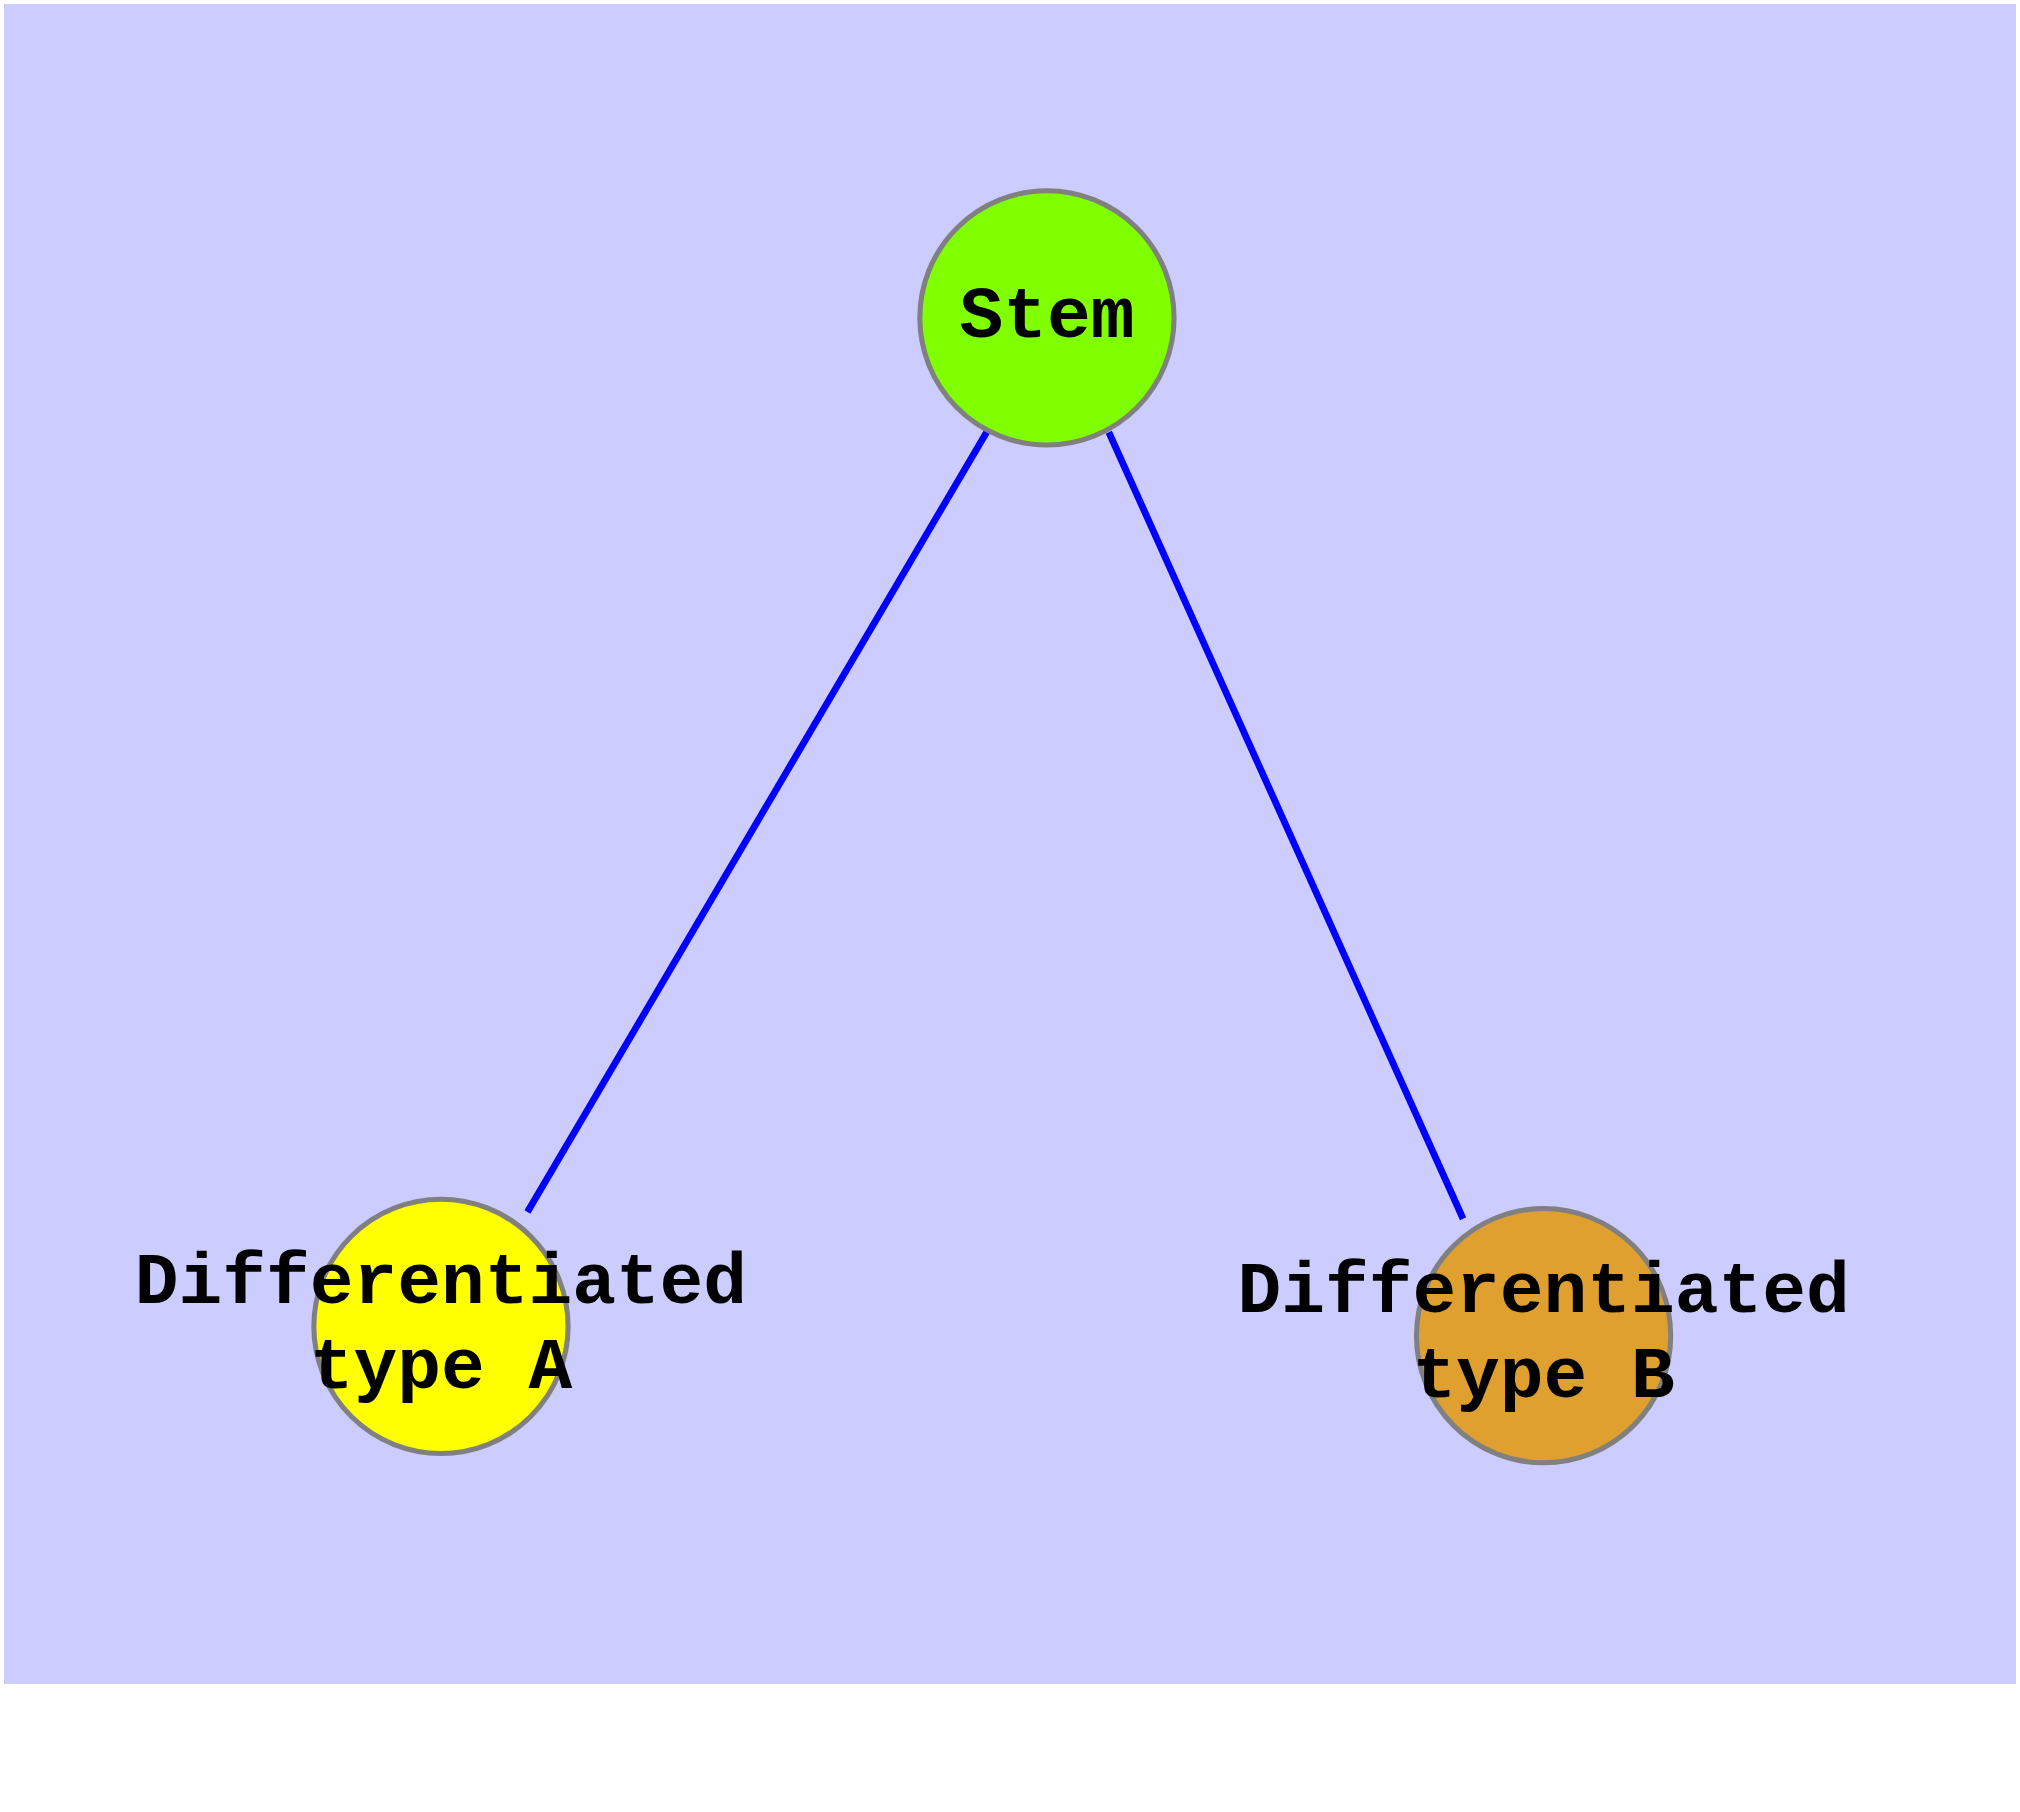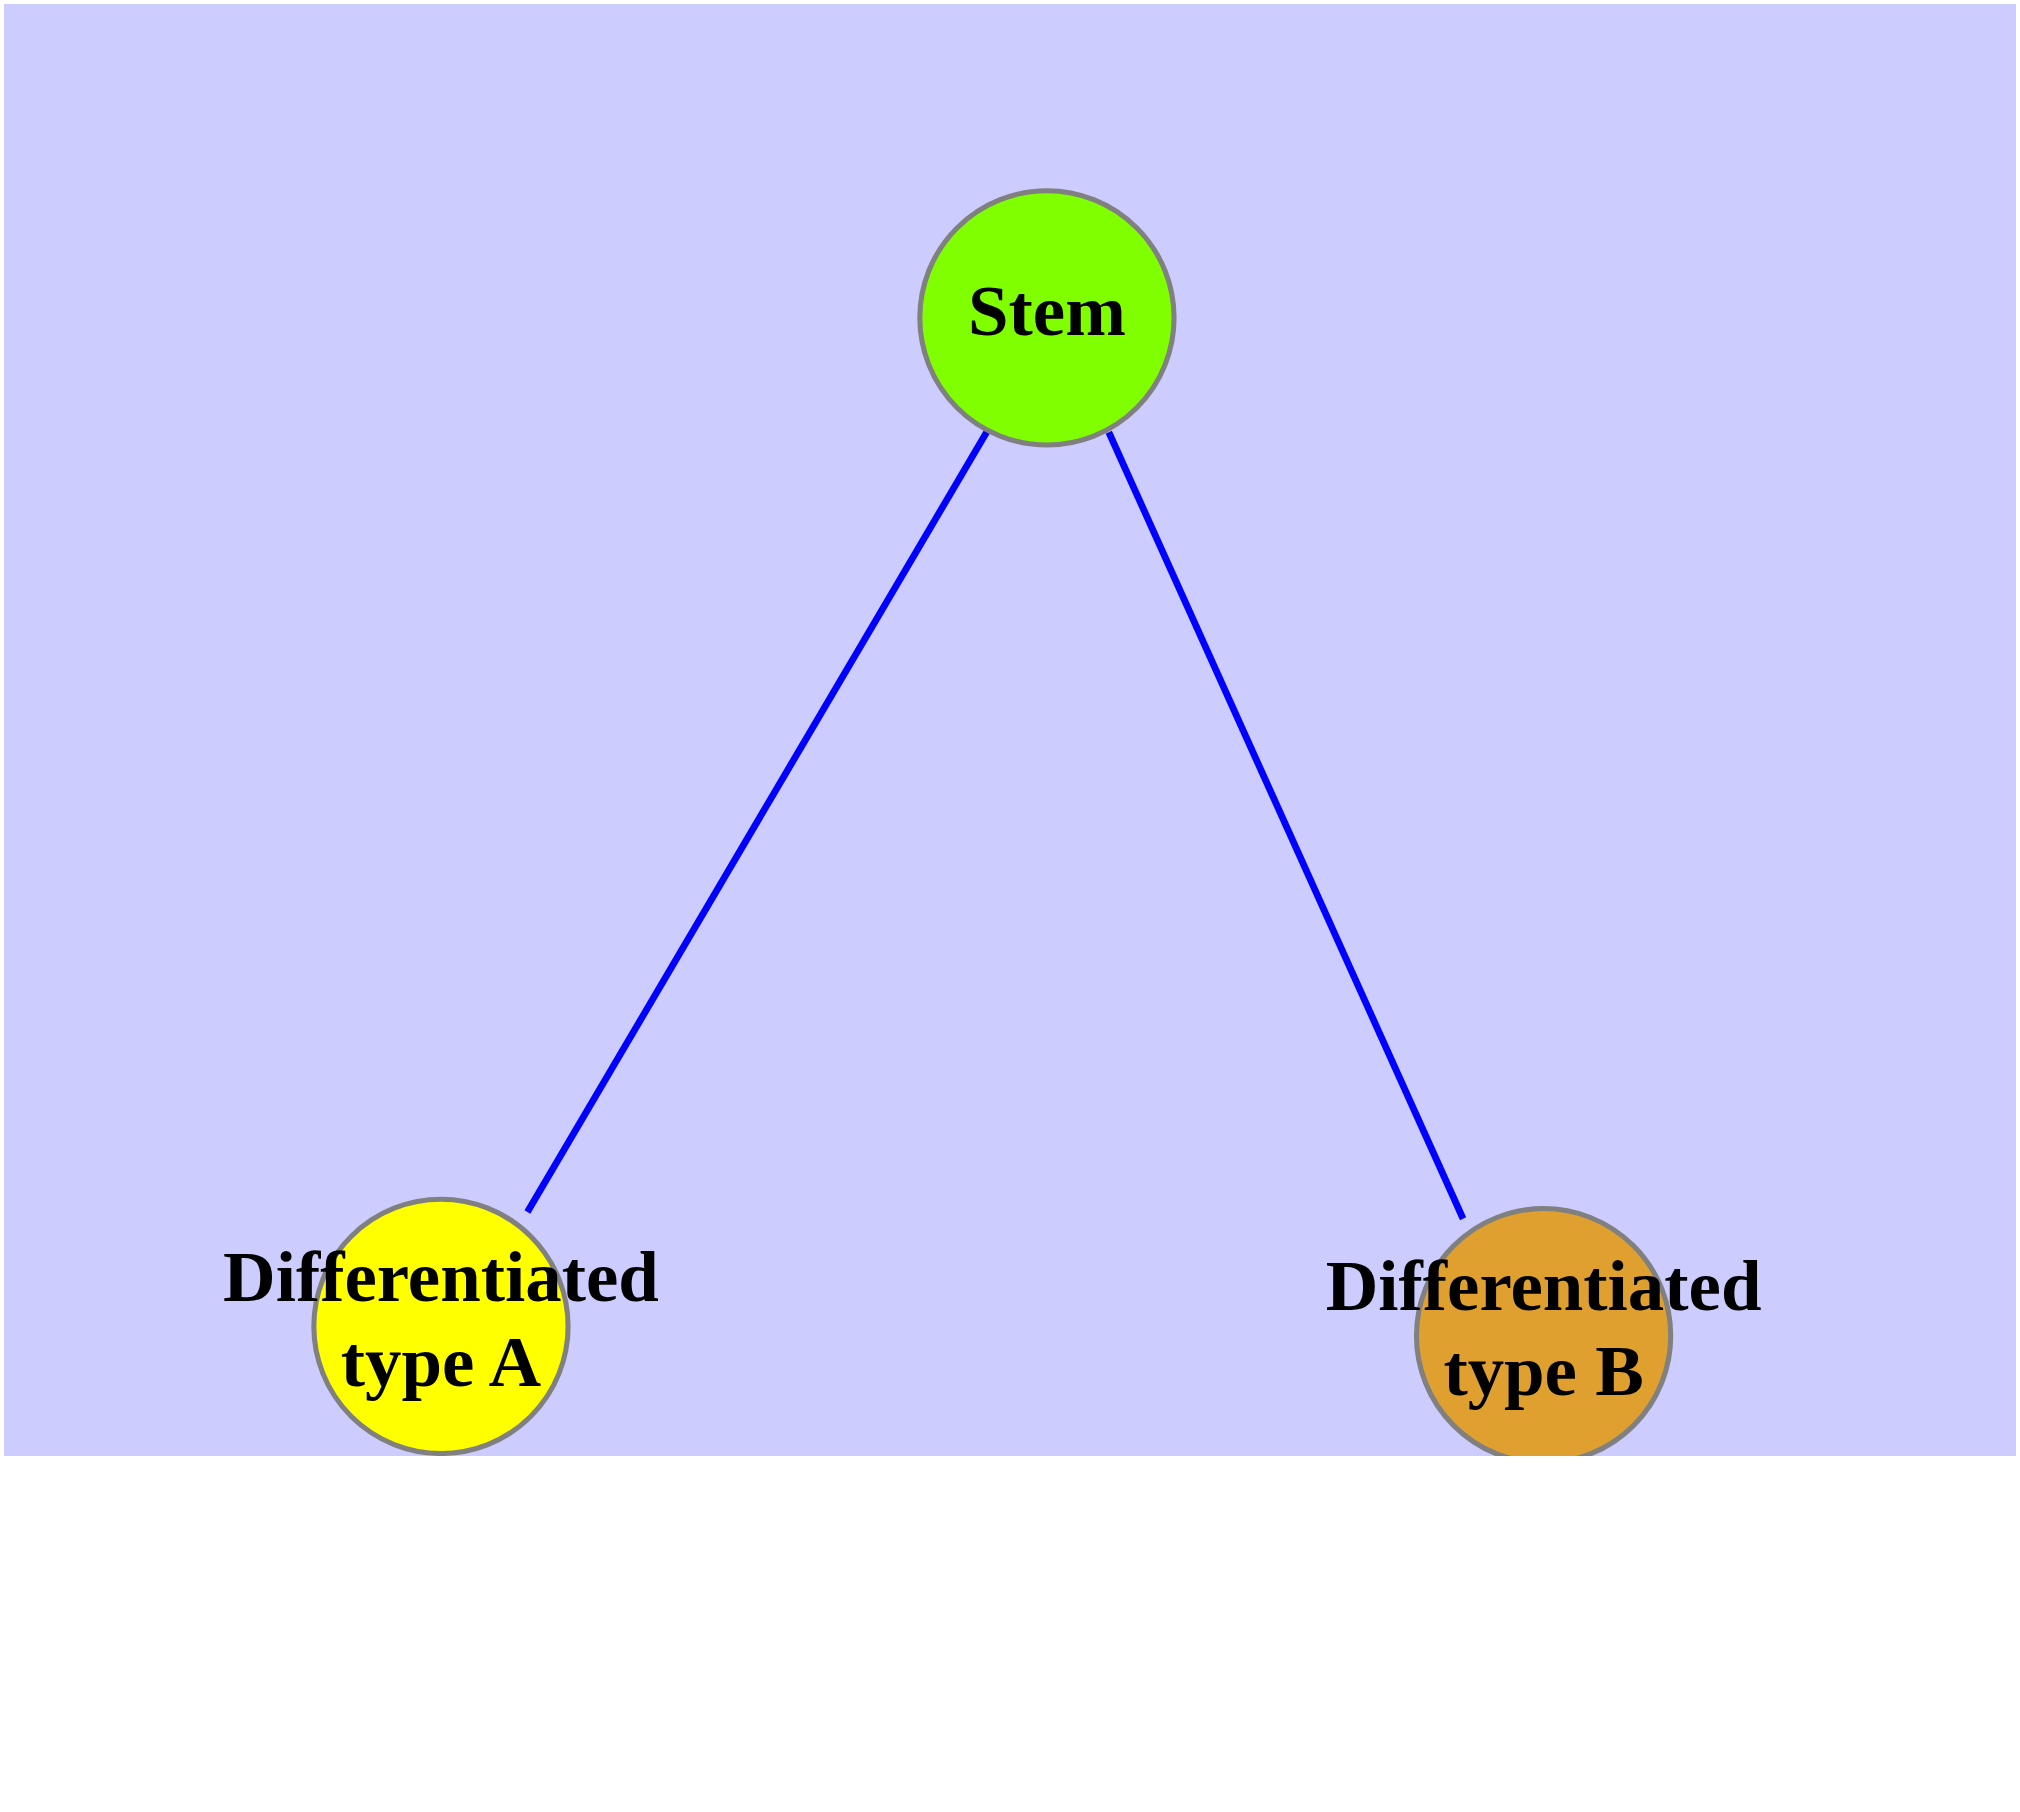--- a/index.html
+++ b/index.html
@@ -4,24 +4,24 @@
 <title>Cell Differentiation Graph</title>
 <style>
   html, body {
     margin: 0;
     padding: 0;
     background: #ffffff;
   }
   #canvas {
     position: relative;
     width: 2021px;
-    height: 1456px;
+    height: 1684px;
     background: #ffffff;
     overflow: hidden;
-    font-family: Liberation Serif, serif;
+    font-family: Liberation Mono, monospace;
   }
   #plot-area {
     position: absolute;
     left: 4.2px;
     top: 4.2px;
     width: 2012px;
     height: 1804px;
     background: #ccccff;
   }
   #graph-svg {

